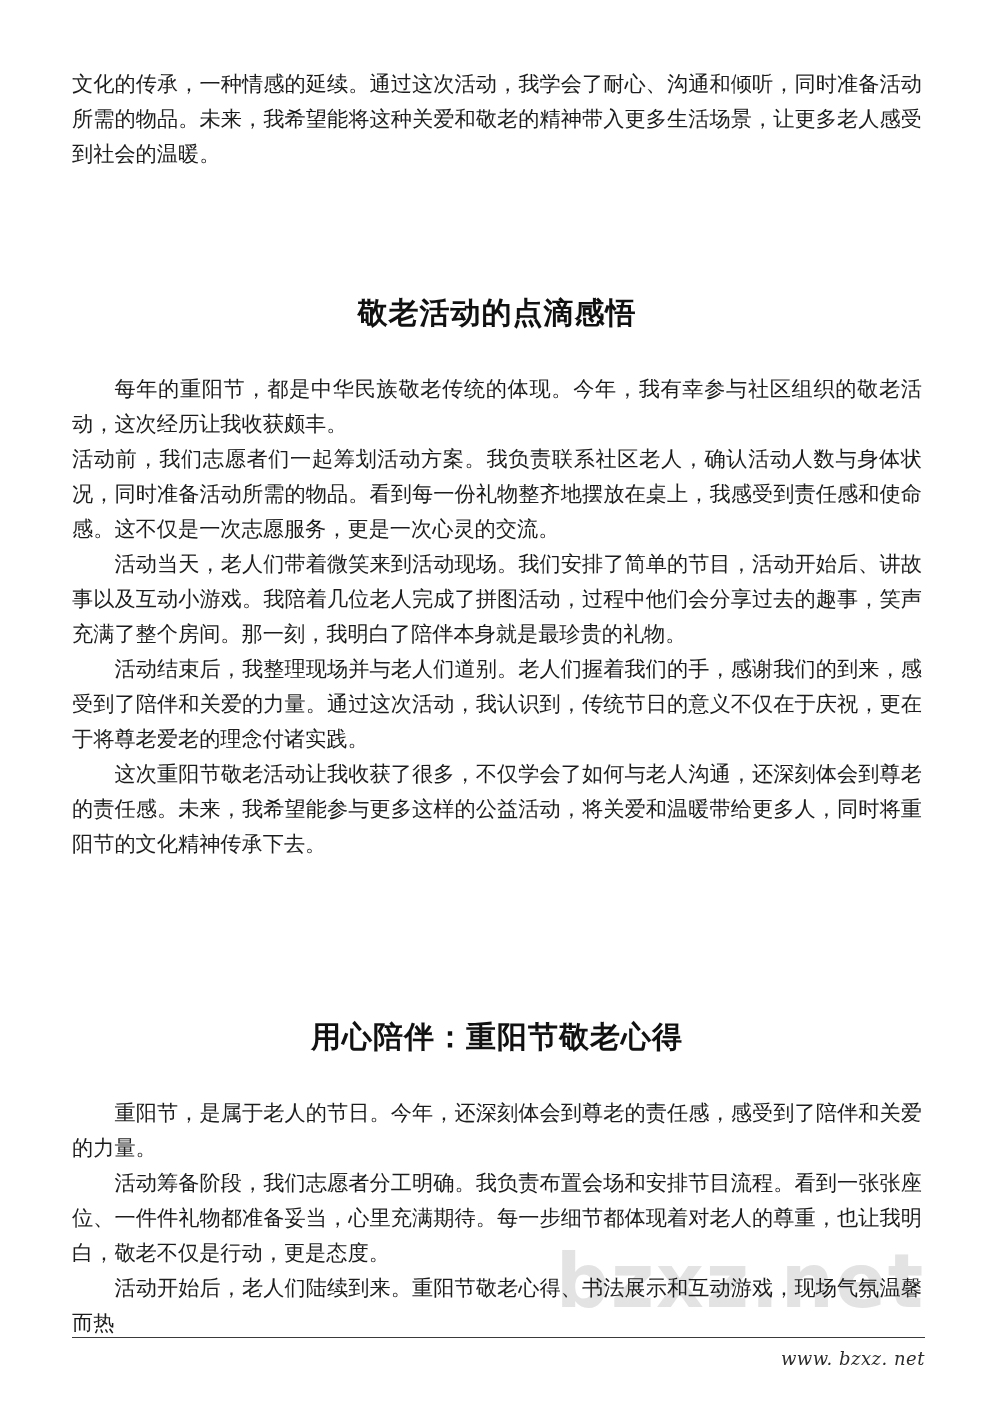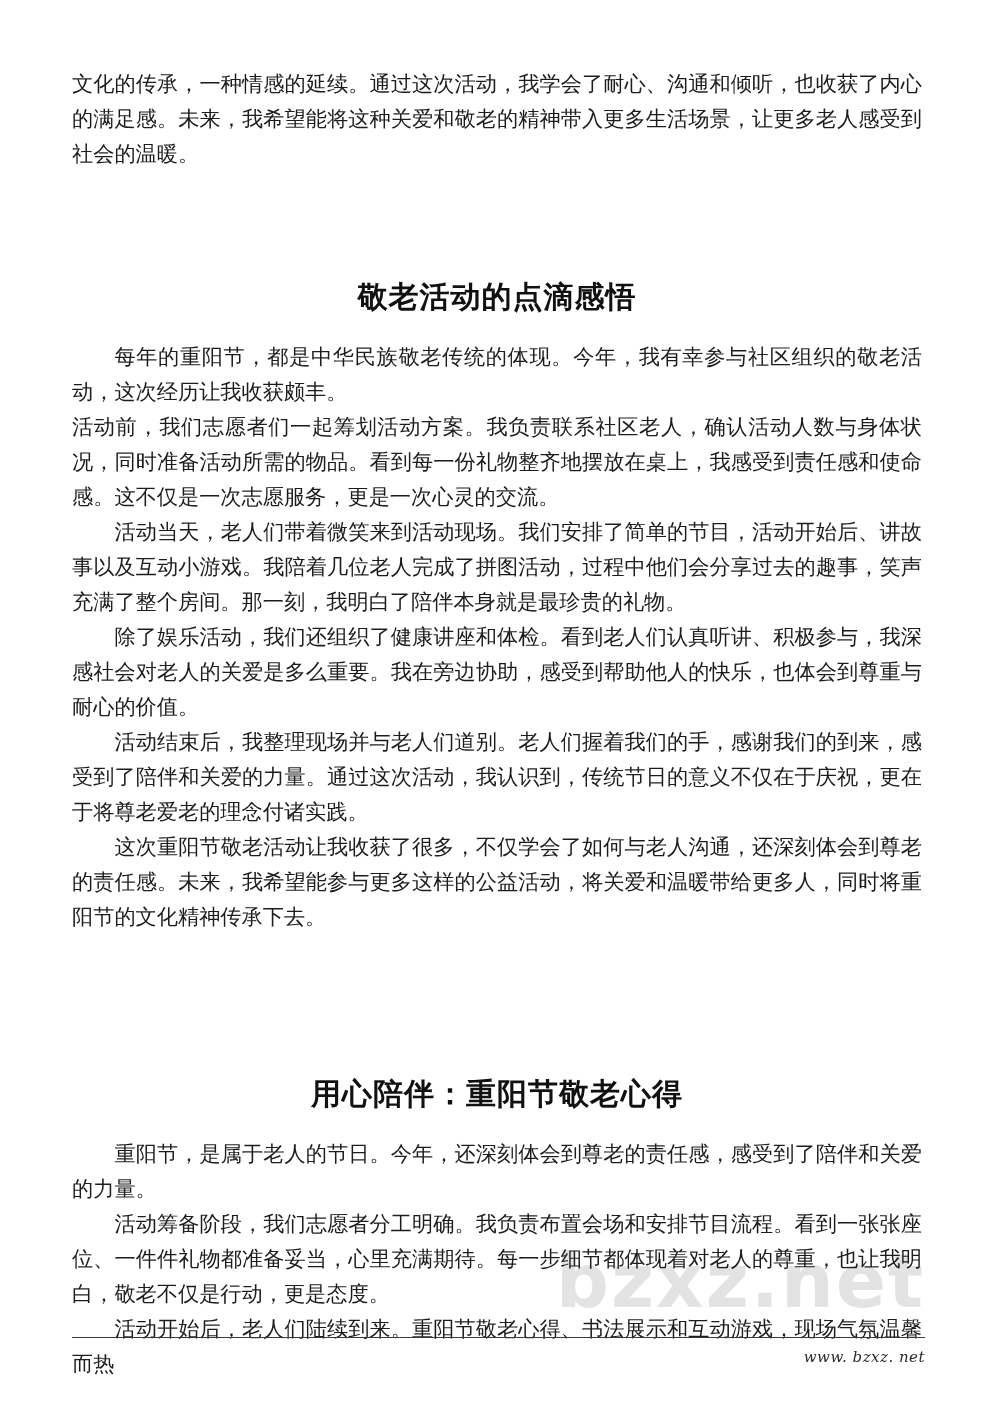--- a/index.html
+++ b/index.html
@@ -55,21 +55,21 @@
     color: #1c1c1c;
     font-family: "DejaVu Serif", "Liberation Serif", serif;
   }
   p.indent {
     text-indent: 2em;
   }
   .spacer-top {
     height: 66px;
   }
   h1.doc-title {
-    margin: 0;
+    margin: 16px;
     font-size: 30px;
     line-height: 40px;
     font-weight: bold;
     text-align: center;
     color: #111111;
     letter-spacing: 1px;
     font-family: "DejaVu Serif", "Liberation Serif", serif;
   }
   .gap-after-prev-1 { height: 106px; }
   .gap-title-body-1 { height: 22px; }
@@ -87,49 +87,48 @@
     border: 0;
     border-top: 1.6px solid #3a3a3a;
     margin: 0;
     width: 853px;
   }
   .footer-url {
     margin: 0;
     padding-top: 10px;
     text-align: right;
     font-style: italic;
-    font-size: 15px;
+    font-size: 18px;
     letter-spacing: 0.5px;
     color: #2b2b2b;
     font-family: "DejaVu Serif", "Liberation Serif", serif;
   }
 </style>
 </head>
 <body>
 
 <div class="page">
 
   <div class="watermark">bzxz.net</div>
 
   <div class="content">
 
     <div class="spacer-top"></div>
 
-    <p class="body-text">文化的传承，一种情感的延续。通过这次活动，我学会了耐心、沟通和倾听，也收获了内心的满足感。未来，我希望能将这种关爱和敬老的精神带入更多生活场景，让更多老人感受到社会的温暖。</p>
+    <p class="body-text">文化的传承，一种情感的延续。通过这次活动，我学会了耐心、沟通和倾听，同时准备活动所需的物品。未来，我希望能将这种关爱和敬老的精神带入更多生活场景，让更多老人感受到社会的温暖。</p>
 
     <div class="gap-after-prev-1"></div>
 
     <h1 class="doc-title">敬老活动的点滴感悟</h1>
 
     <div class="gap-title-body-1"></div>
 
     <p class="body-text indent">每年的重阳节，都是中华民族敬老传统的体现。今年，我有幸参与社区组织的敬老活动，这次经历让我收获颇丰。</p>
     <p class="body-text">活动前，我们志愿者们一起筹划活动方案。我负责联系社区老人，确认活动人数与身体状况，同时准备活动所需的物品。看到每一份礼物整齐地摆放在桌上，我感受到责任感和使命感。这不仅是一次志愿服务，更是一次心灵的交流。</p>
     <p class="body-text indent">活动当天，老人们带着微笑来到活动现场。我们安排了简单的节目，活动开始后、讲故事以及互动小游戏。我陪着几位老人完成了拼图活动，过程中他们会分享过去的趣事，笑声充满了整个房间。那一刻，我明白了陪伴本身就是最珍贵的礼物。</p>
-    <p class="body-text indent">除了娱乐活动，我们还组织了健康讲座和体检。看到老人们认真听讲、积极参与，我深感社会对老人的关爱是多么重要。我在旁边协助，感受到帮助他人的快乐，也体会到尊重与耐心的价值。</p>
     <p class="body-text indent">活动结束后，我整理现场并与老人们道别。老人们握着我们的手，感谢我们的到来，感受到了陪伴和关爱的力量。通过这次活动，我认识到，传统节日的意义不仅在于庆祝，更在于将尊老爱老的理念付诸实践。</p>
     <p class="body-text indent">这次重阳节敬老活动让我收获了很多，不仅学会了如何与老人沟通，还深刻体会到尊老的责任感。未来，我希望能参与更多这样的公益活动，将关爱和温暖带给更多人，同时将重阳节的文化精神传承下去。</p>
 
     <div class="gap-before-title-2"></div>
 
     <h1 class="doc-title">用心陪伴：重阳节敬老心得</h1>
 
     <div class="gap-title-body-2"></div>
 
     <p class="body-text indent">重阳节，是属于老人的节日。今年，还深刻体会到尊老的责任感，感受到了陪伴和关爱的力量。</p>

